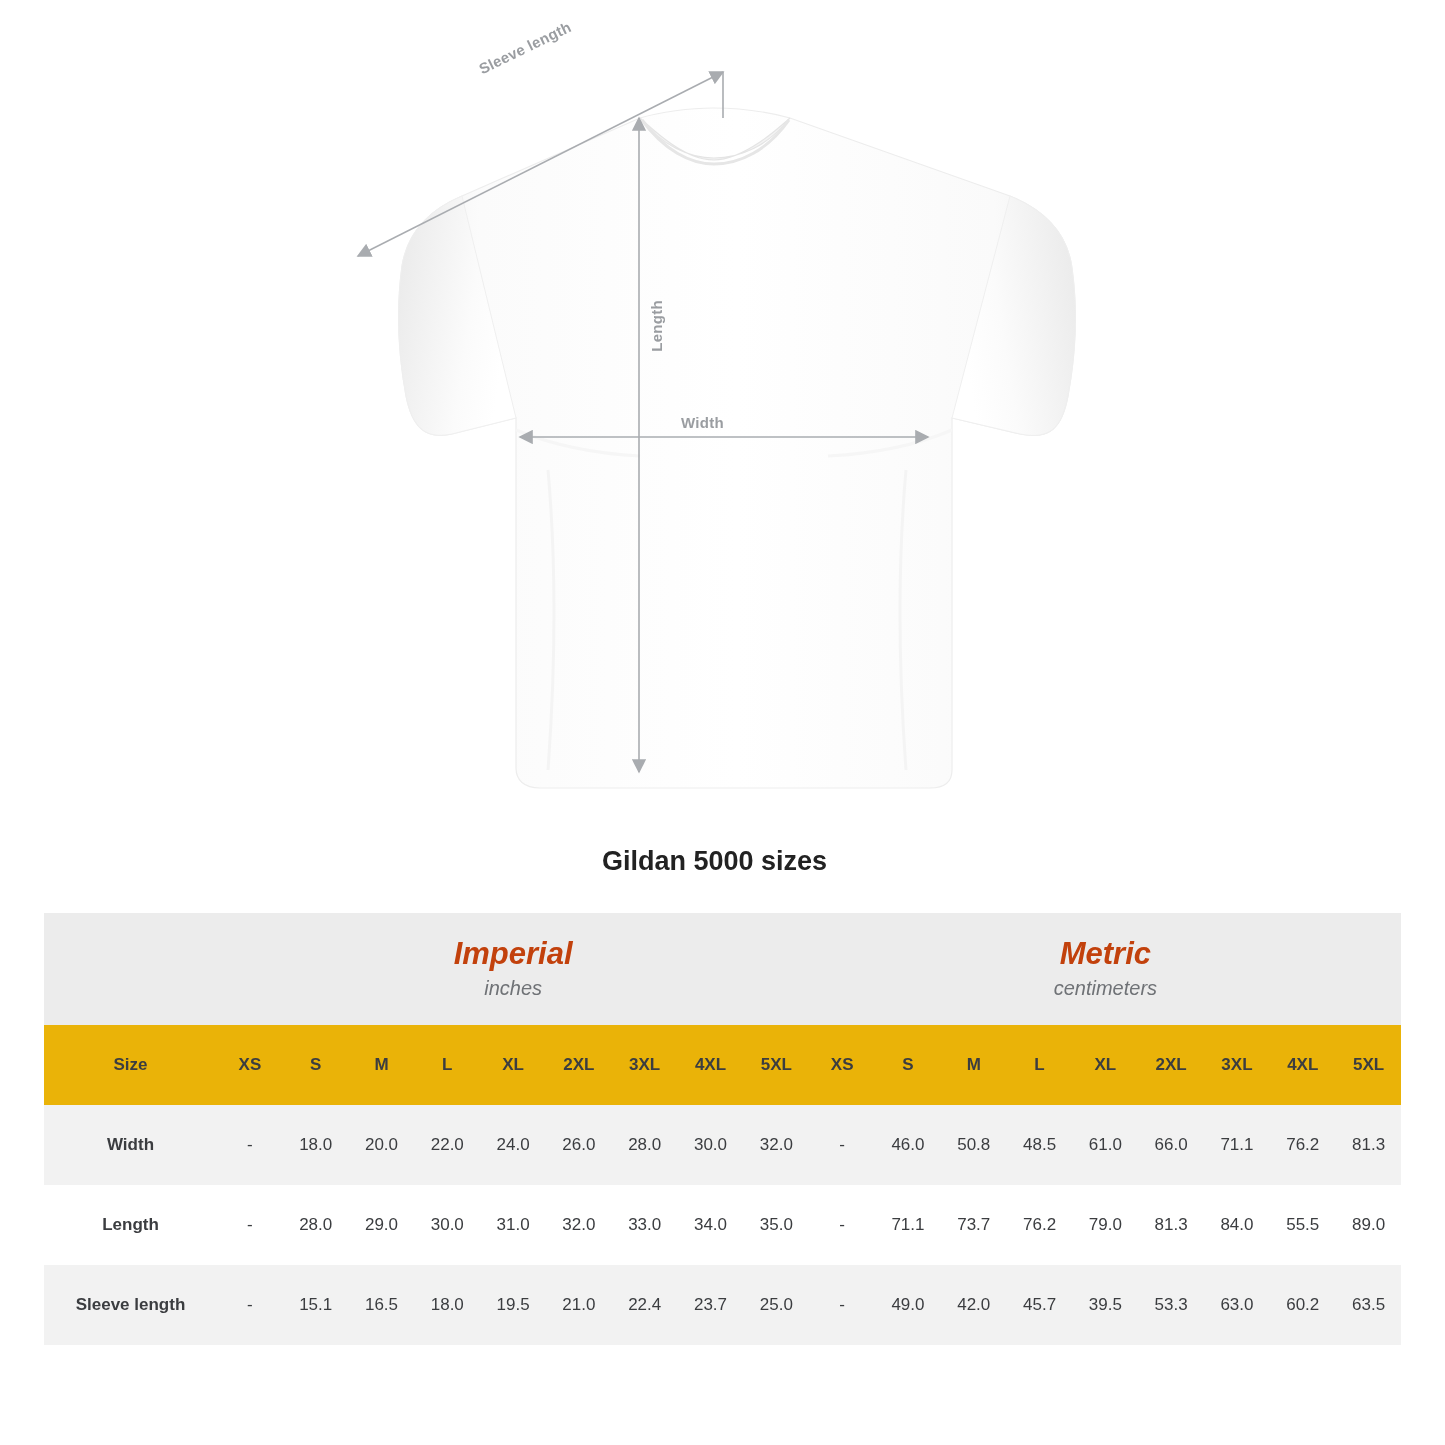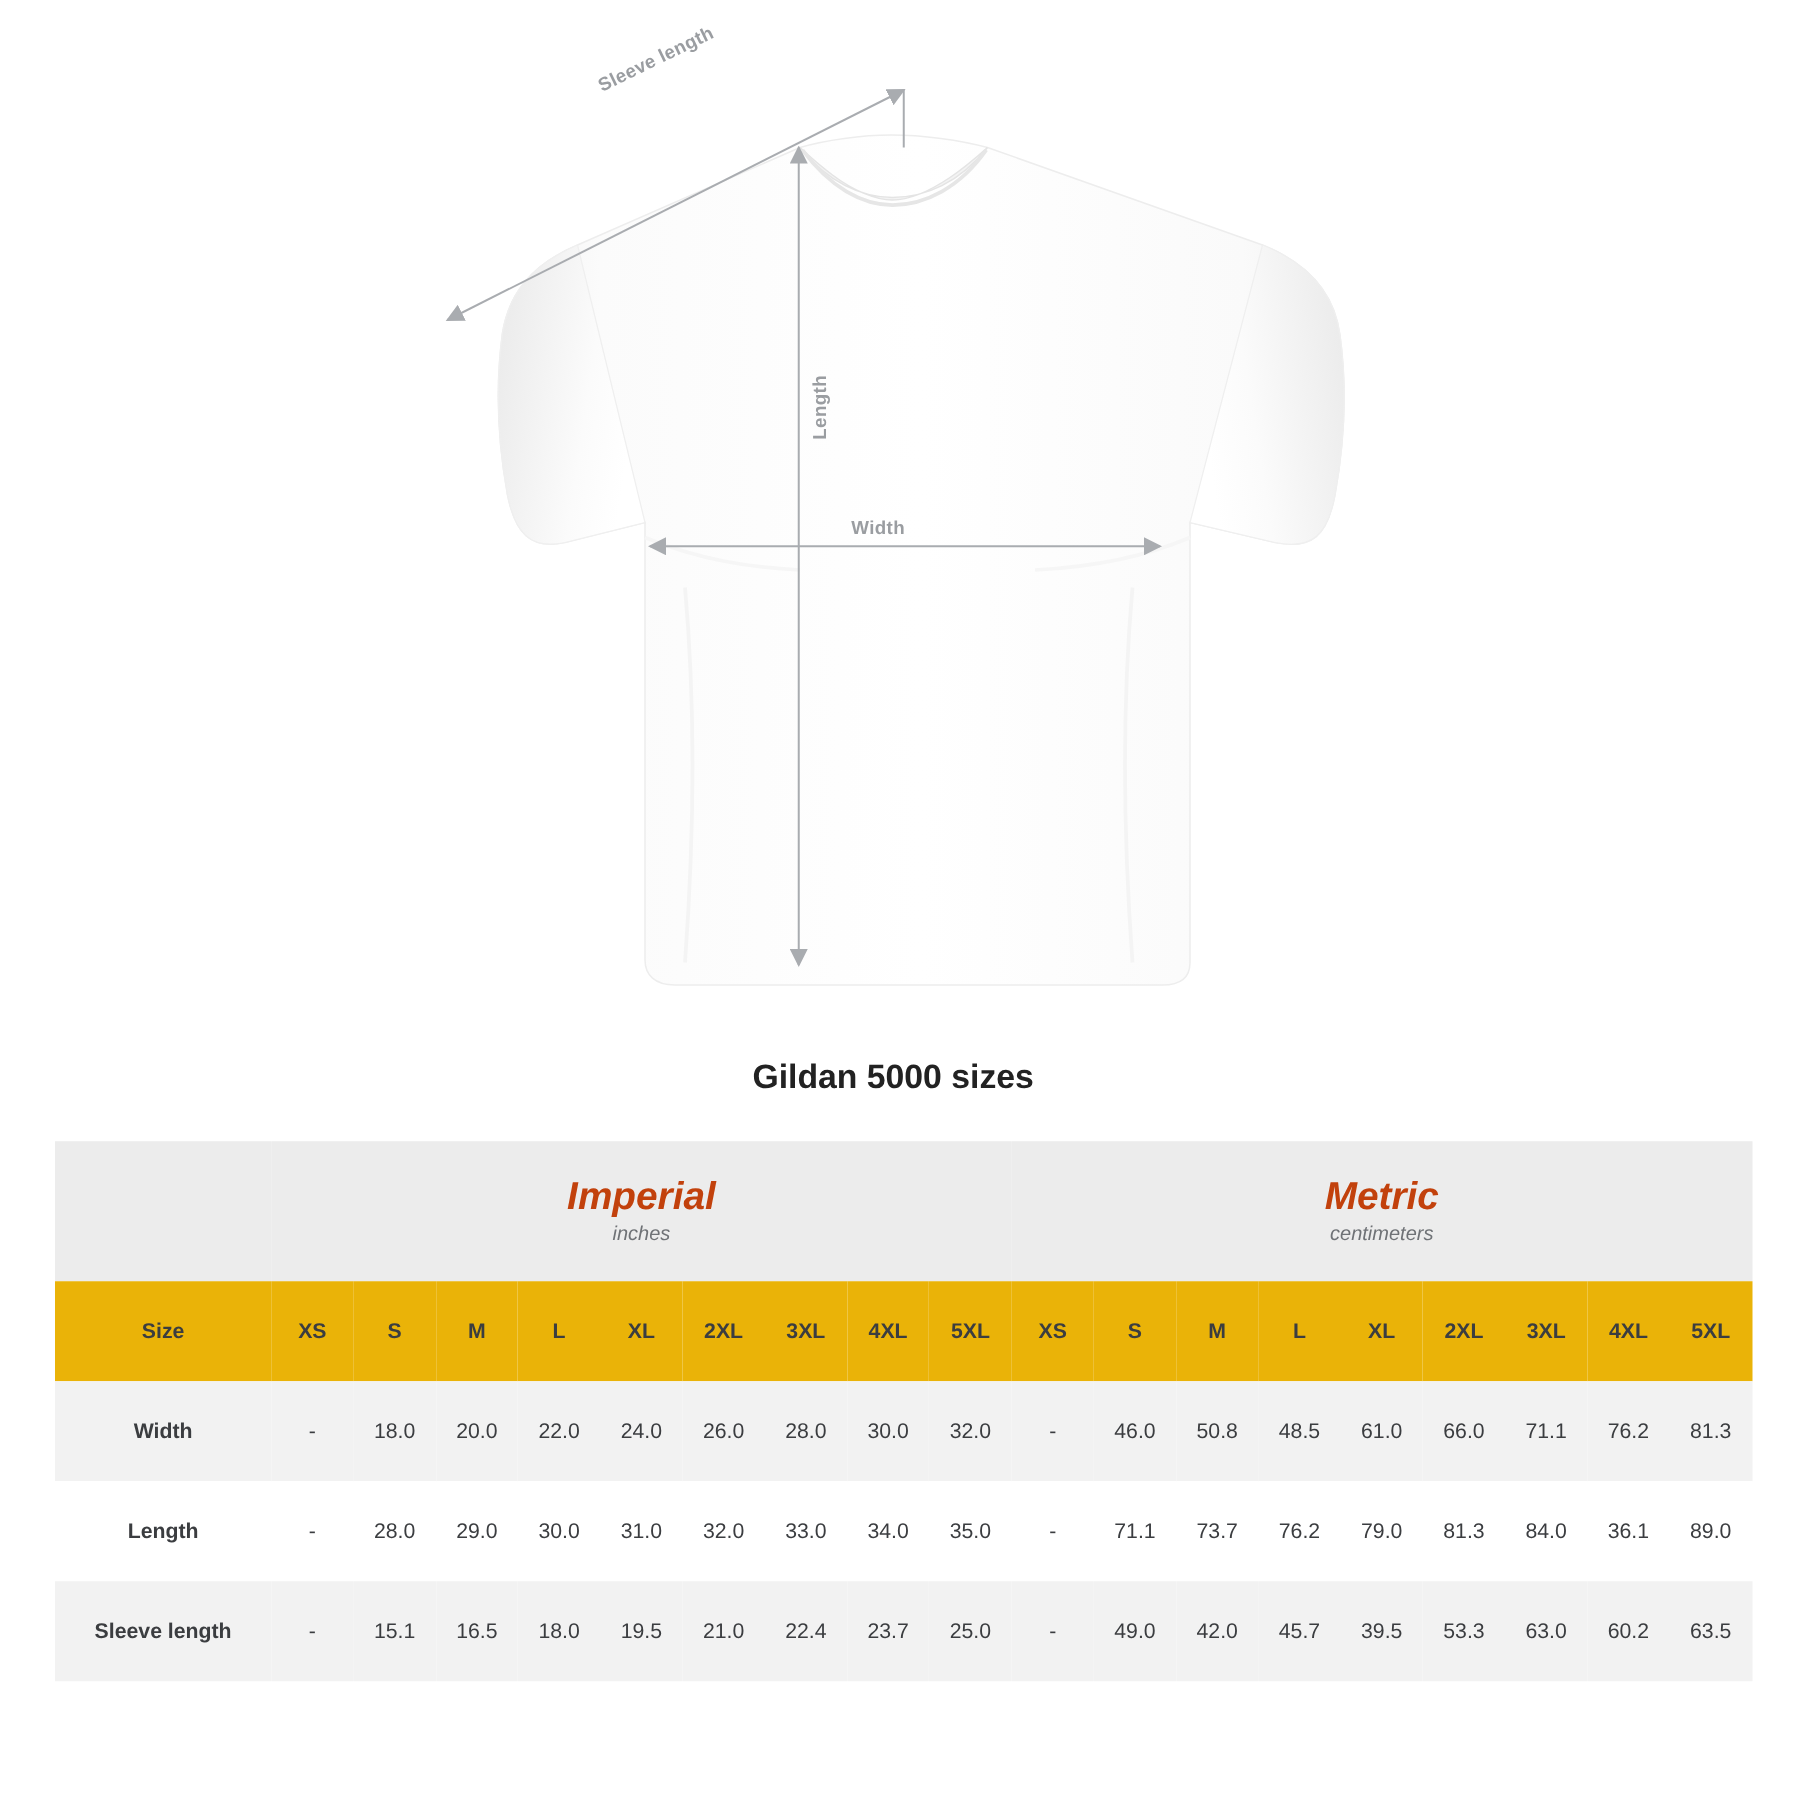--- a/index.html
+++ b/index.html
@@ -97,21 +97,21 @@
     height: 112px;
   }
   .unit-head .unit-name {
     font-size: 31px;
     font-style: italic;
     font-weight: bold;
     color: #c2410c;
     line-height: 1.25;
   }
   .unit-head .unit-sub {
-    font-size: 16px;
+    font-size: 20px;
     font-style: italic;
     color: #6f7276;
     line-height: 1.5;
   }
   .row-header td {
     height: 78px;
     background: #eab308;
     font-weight: bold;
     font-size: 18px;
     color: #3b3d40;
@@ -313,21 +313,21 @@
           <td>33.0</td>
           <td>34.0</td>
           <td>35.0</td>
           <td>-</td>
           <td>71.1</td>
           <td>73.7</td>
           <td>76.2</td>
           <td>79.0</td>
           <td>81.3</td>
           <td>84.0</td>
-          <td>36.1</td>
+          <td>55.5</td>
           <td>89.0</td>
         </tr>
 
         <tr class="row-band">
           <td class="rowlabel">Sleeve length</td>
           <td>-</td>
           <td>15.1</td>
           <td>16.5</td>
           <td>18.0</td>
           <td>19.5</td>

